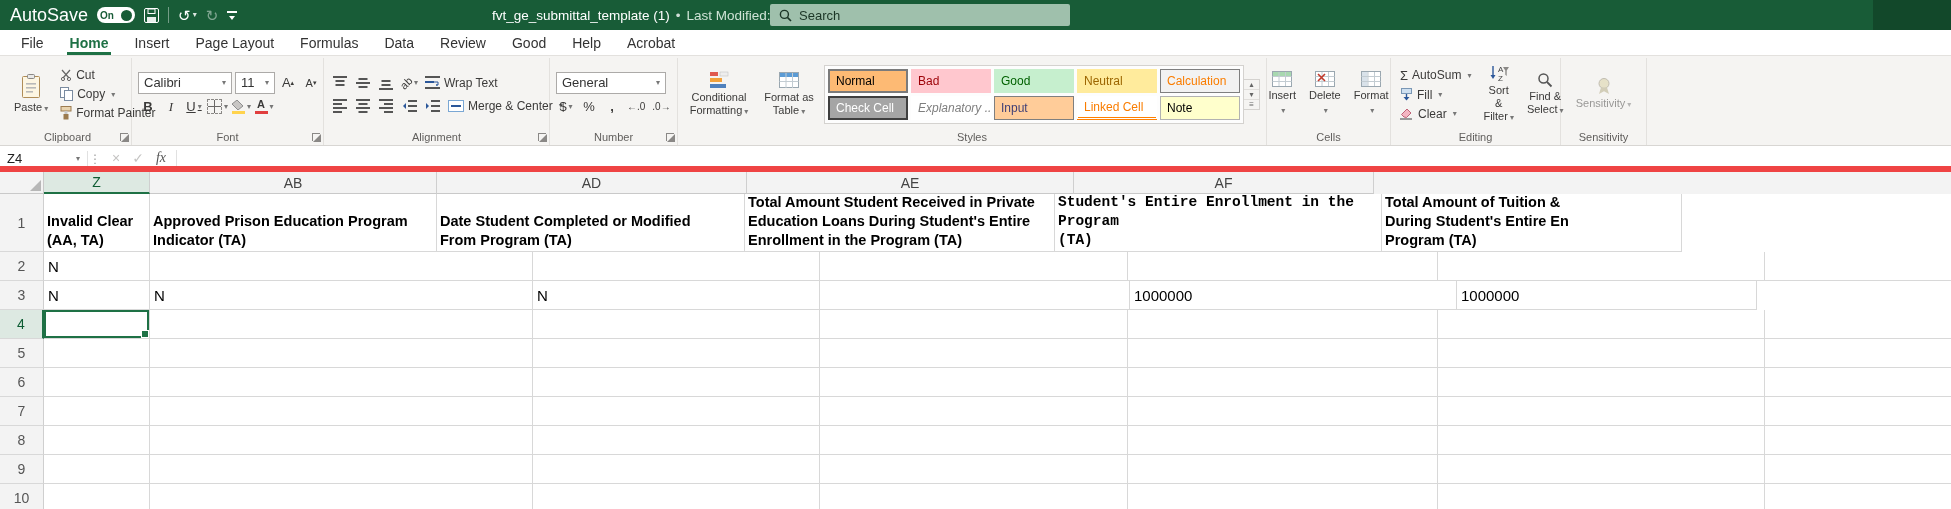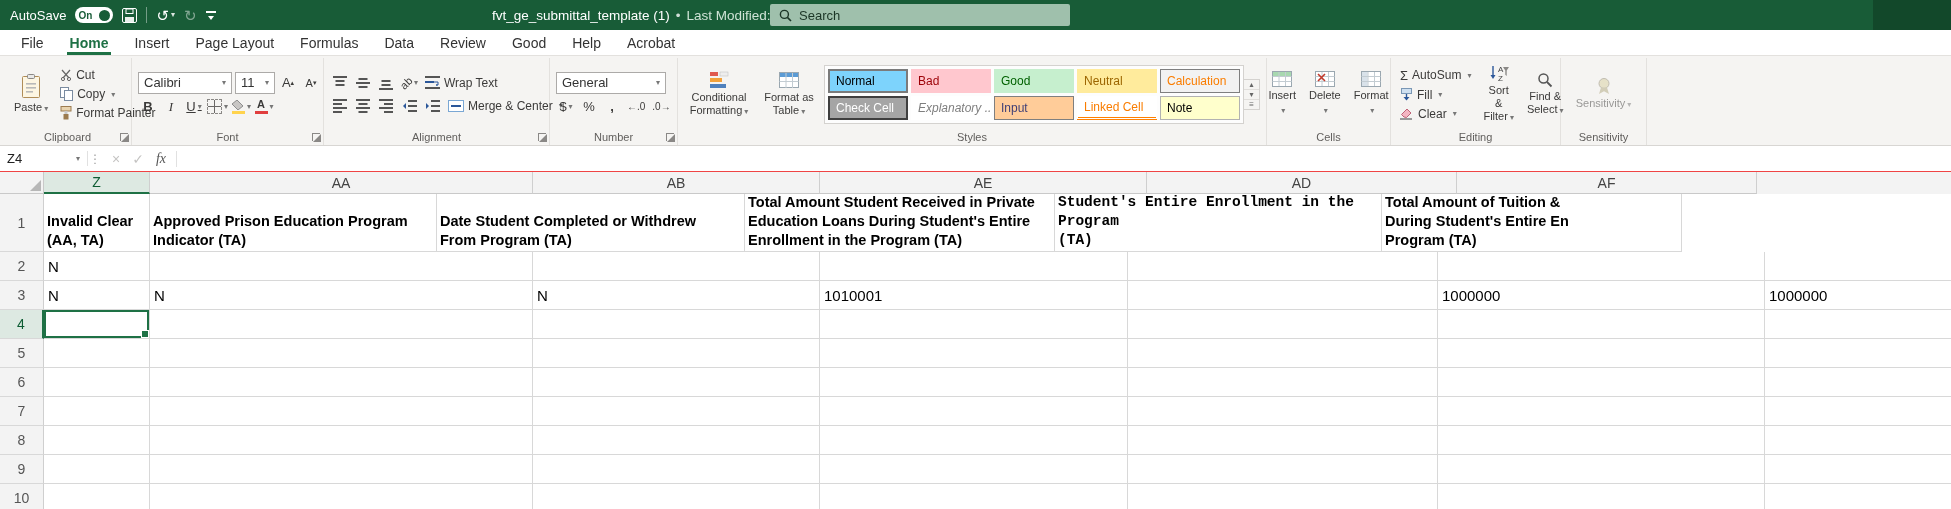--- a/index.html
+++ b/index.html
@@ -4,21 +4,21 @@
 <style>
   html,body{margin:0;padding:0;background:#ddd}
   *{box-sizing:border-box}
   .app{width:1951px;height:509px;display:flex;flex-direction:column;overflow:hidden;
        font-family:"Liberation Sans",sans-serif;background:#fff;position:relative}
 
   
   .titlebar{height:30px;flex:none;background:var(--titlebar,#185C37);color:#fff;
             display:flex;align-items:center;position:relative}
   .qat{display:flex;align-items:center;gap:9px;padding-left:10px}
-  .autosave-label{font-size:13px}
+  .autosave-label{font-size:18px}
   .toggle{width:38px;height:16px;background:#fff;border-radius:9px;display:flex;align-items:center;
           justify-content:space-between;padding:0 3px;cursor:pointer}
   .toggle-text{font-size:10px;font-weight:bold;color:var(--titlebar,#185C37)}
   .toggle-knob{width:11px;height:11px;border-radius:50%;background:var(--titlebar,#185C37)}
   .qat-btn{display:flex;align-items:center;font-size:15px;color:#fff;cursor:pointer;line-height:1}
   .qat-btn.dim{opacity:.45}
   .qat-sep{width:1px;height:16px;background:rgba(255,255,255,.4)}
   .dd-w{font-size:8px;opacity:.85;margin-left:2px}
   .cust{display:inline-block;width:10px;border-top:2px solid #fff;position:relative;height:8px}
   .cust::after{content:"";position:absolute;left:2px;top:3px;border-left:3px solid transparent;
@@ -75,21 +75,21 @@
   .gallery-wrap{display:flex;align-items:center}
   .gallery{display:grid;grid-template-columns:repeat(5,80px);grid-auto-rows:24px;gap:3px;
            padding:3px;border:1px solid #d4d2cf;background:#fdfdfd}
   .style-item{display:flex;align-items:center;padding:0 6px;font-size:12px;white-space:nowrap;
               overflow:hidden;cursor:pointer;border:1px solid transparent}
   .gal-scroll{display:flex;flex-direction:column;border:1px solid #d4d2cf;border-left:none;background:#f5f4f2}
   .gsbtn{width:15px;flex:1;display:flex;align-items:center;justify-content:center;font-size:8px;color:#666;cursor:pointer;border-bottom:1px solid #e0dedb}
   .gsbtn:last-child{border-bottom:none}
 
   
-  .fbar{height:26px;flex:none;background:#fff;border-bottom:1px solid #ef4444;display:flex;align-items:center}
+  .fbar{height:26px;flex:none;background:#fff;border-bottom:6px solid #ef4444;display:flex;align-items:flex-end}
   .namebox{width:88px;flex:none;display:flex;align-items:center;justify-content:space-between;
            padding:0 7px;font-size:13px;color:#222;border-right:1px solid #e1e1e1;cursor:pointer}
   .fb-dots{width:14px;display:flex;align-items:center;justify-content:center;color:#a0a0a0;font-size:12px;cursor:col-resize}
   .fx-area{display:flex;align-items:center;gap:12px;padding:0 10px;border-right:1px solid #e1e1e1}
   .fxb{font-size:14px;color:#8a8886;cursor:pointer}
   .fxb.dim{opacity:.5}
   .fxb.fx{font-family:"Liberation Serif",serif;font-style:italic;color:#555}
   .formula-input{flex:1;background:#fff;cursor:text}
 
   
@@ -402,21 +402,21 @@
         <div class="bigbtn" style="width:60px">
           <svg width="20" height="18">
               <rect x="0.5" y="1.5" width="19" height="15" fill="#fff" stroke="#9aa7b0"></rect>
               <rect x="1" y="2" width="18" height="4" fill="#5b9bd5"></rect>
               <path d="M0.5 10.5h19M7 2v15M13.5 2v15" stroke="#c3ccd2"></path>
             </svg>
           <span><span>Format as Table</span><span class="dd">▾</span></span>
         </div>
         <div class="gallery-wrap">
           <div class="gallery">
-              <div class="style-item" style="background: #7dd3fc; color: rgb(0, 0, 0); border: 2px solid rgb(123, 123, 123);">Normal</div>
+              <div class="style-item" style="background: #fdba74; color: rgb(0, 0, 0); border: 2px solid rgb(123, 123, 123);">Normal</div>
               <div class="style-item" style="background: rgb(255, 199, 206); color: rgb(156, 0, 6);">Bad</div>
               <div class="style-item" style="background: rgb(198, 239, 206); color: rgb(0, 97, 0);">Good</div>
               <div class="style-item" style="background: rgb(255, 235, 156); color: rgb(156, 101, 0);">Neutral</div>
               <div class="style-item" style="background: rgb(242, 242, 242); color: rgb(250, 125, 0); border: 1px solid rgb(127, 127, 127);">Calculation</div>
               <div class="style-item" style="background: rgb(165, 165, 165); color: rgb(255, 255, 255); border: 2px solid rgb(63, 63, 63);">Check Cell</div>
               <div class="style-item" style="background: rgb(255, 255, 255); color: rgb(127, 127, 127); font-style: italic;">Explanatory ...</div>
               <div class="style-item" style="background: rgb(255, 204, 153); color: rgb(63, 63, 118); border: 1px solid rgb(127, 127, 127);">Input</div>
               <div class="style-item" style="background: rgb(255, 255, 255); color: rgb(250, 125, 0); border-bottom: 3px double rgb(255, 128, 1);">Linked Cell</div>
               <div class="style-item" style="background: rgb(255, 255, 204); color: rgb(0, 0, 0); border: 1px solid rgb(178, 178, 178);">Note</div>
             </div>
@@ -545,40 +545,39 @@
       <span class="fxb fx">fx</span>
     </div>
     <div class="formula-input"></div>
   </div>
 
   <div class="grid">
     <div class="colhdr-row">
       <div class="corner"></div>
       <div class="colhdrs">
           <div class="col-h sel" style="width: 106px;">Z</div>
-          <div class="col-h" style="width: 383px;">AA</div>
           <div class="col-h" style="width: 287px;">AB</div>
+          <div class="col-h" style="width: 310px;">AD</div>
           <div class="col-h" style="width: 327px;">AE</div>
-          <div class="col-h" style="width: 310px;">AD</div>
           <div class="col-h" style="width: 300px;">AF</div>
         </div>
     </div>
     <div class="grid-body">
         <div class="grid-row" style="height: 58px;">
           <div class="row-h">1</div>
           <div class="cell hdr" style="width: 106px;">
             <span>Invalid Clear
 (AA, TA)</span>
           </div>
           <div class="cell hdr" style="width: 287px;">
             <span>Approved Prison Education Program
 Indicator (TA)</span>
           </div>
           <div class="cell hdr" style="width: 308px;">
-            <span>Date Student Completed or Withdrew
+            <span>Date Student Completed or Modified
 From Program (TA)</span>
           </div>
           <div class="cell hdr" style="width: 310px;">
             <span>Total Amount Student Received in Private
 Education Loans During Student's Entire
 Enrollment in the Program (TA)</span>
           </div>
           <div class="cell hdr" style="width: 327px; font-family: Liberation Mono, monospace;">
             <span>Total Amount of Institutional Debt During
 Student's Entire Enrollment in the Program
@@ -606,23 +605,20 @@
           <div class="row-h">3</div>
           <div class="cell" style="width: 106px;">
             <span>N</span>
           </div>
           <div class="cell" style="width: 383px;">
             <span>N</span>
           </div>
           <div class="cell" style="width: 287px;">
             <span>N</span>
           </div>
-          <div class="cell" style="width: 308px;">
-            <span>1010001</span>
-          </div>
           <div class="cell" style="width: 310px;"></div>
           <div class="cell" style="width: 327px;">
             <span>1000000</span>
           </div>
           <div class="cell" style="width: 300px;">
             <span>1000000</span>
           </div>
         </div>
         <div class="grid-row" style="height: 29px;">
           <div class="row-h sel">4</div>

